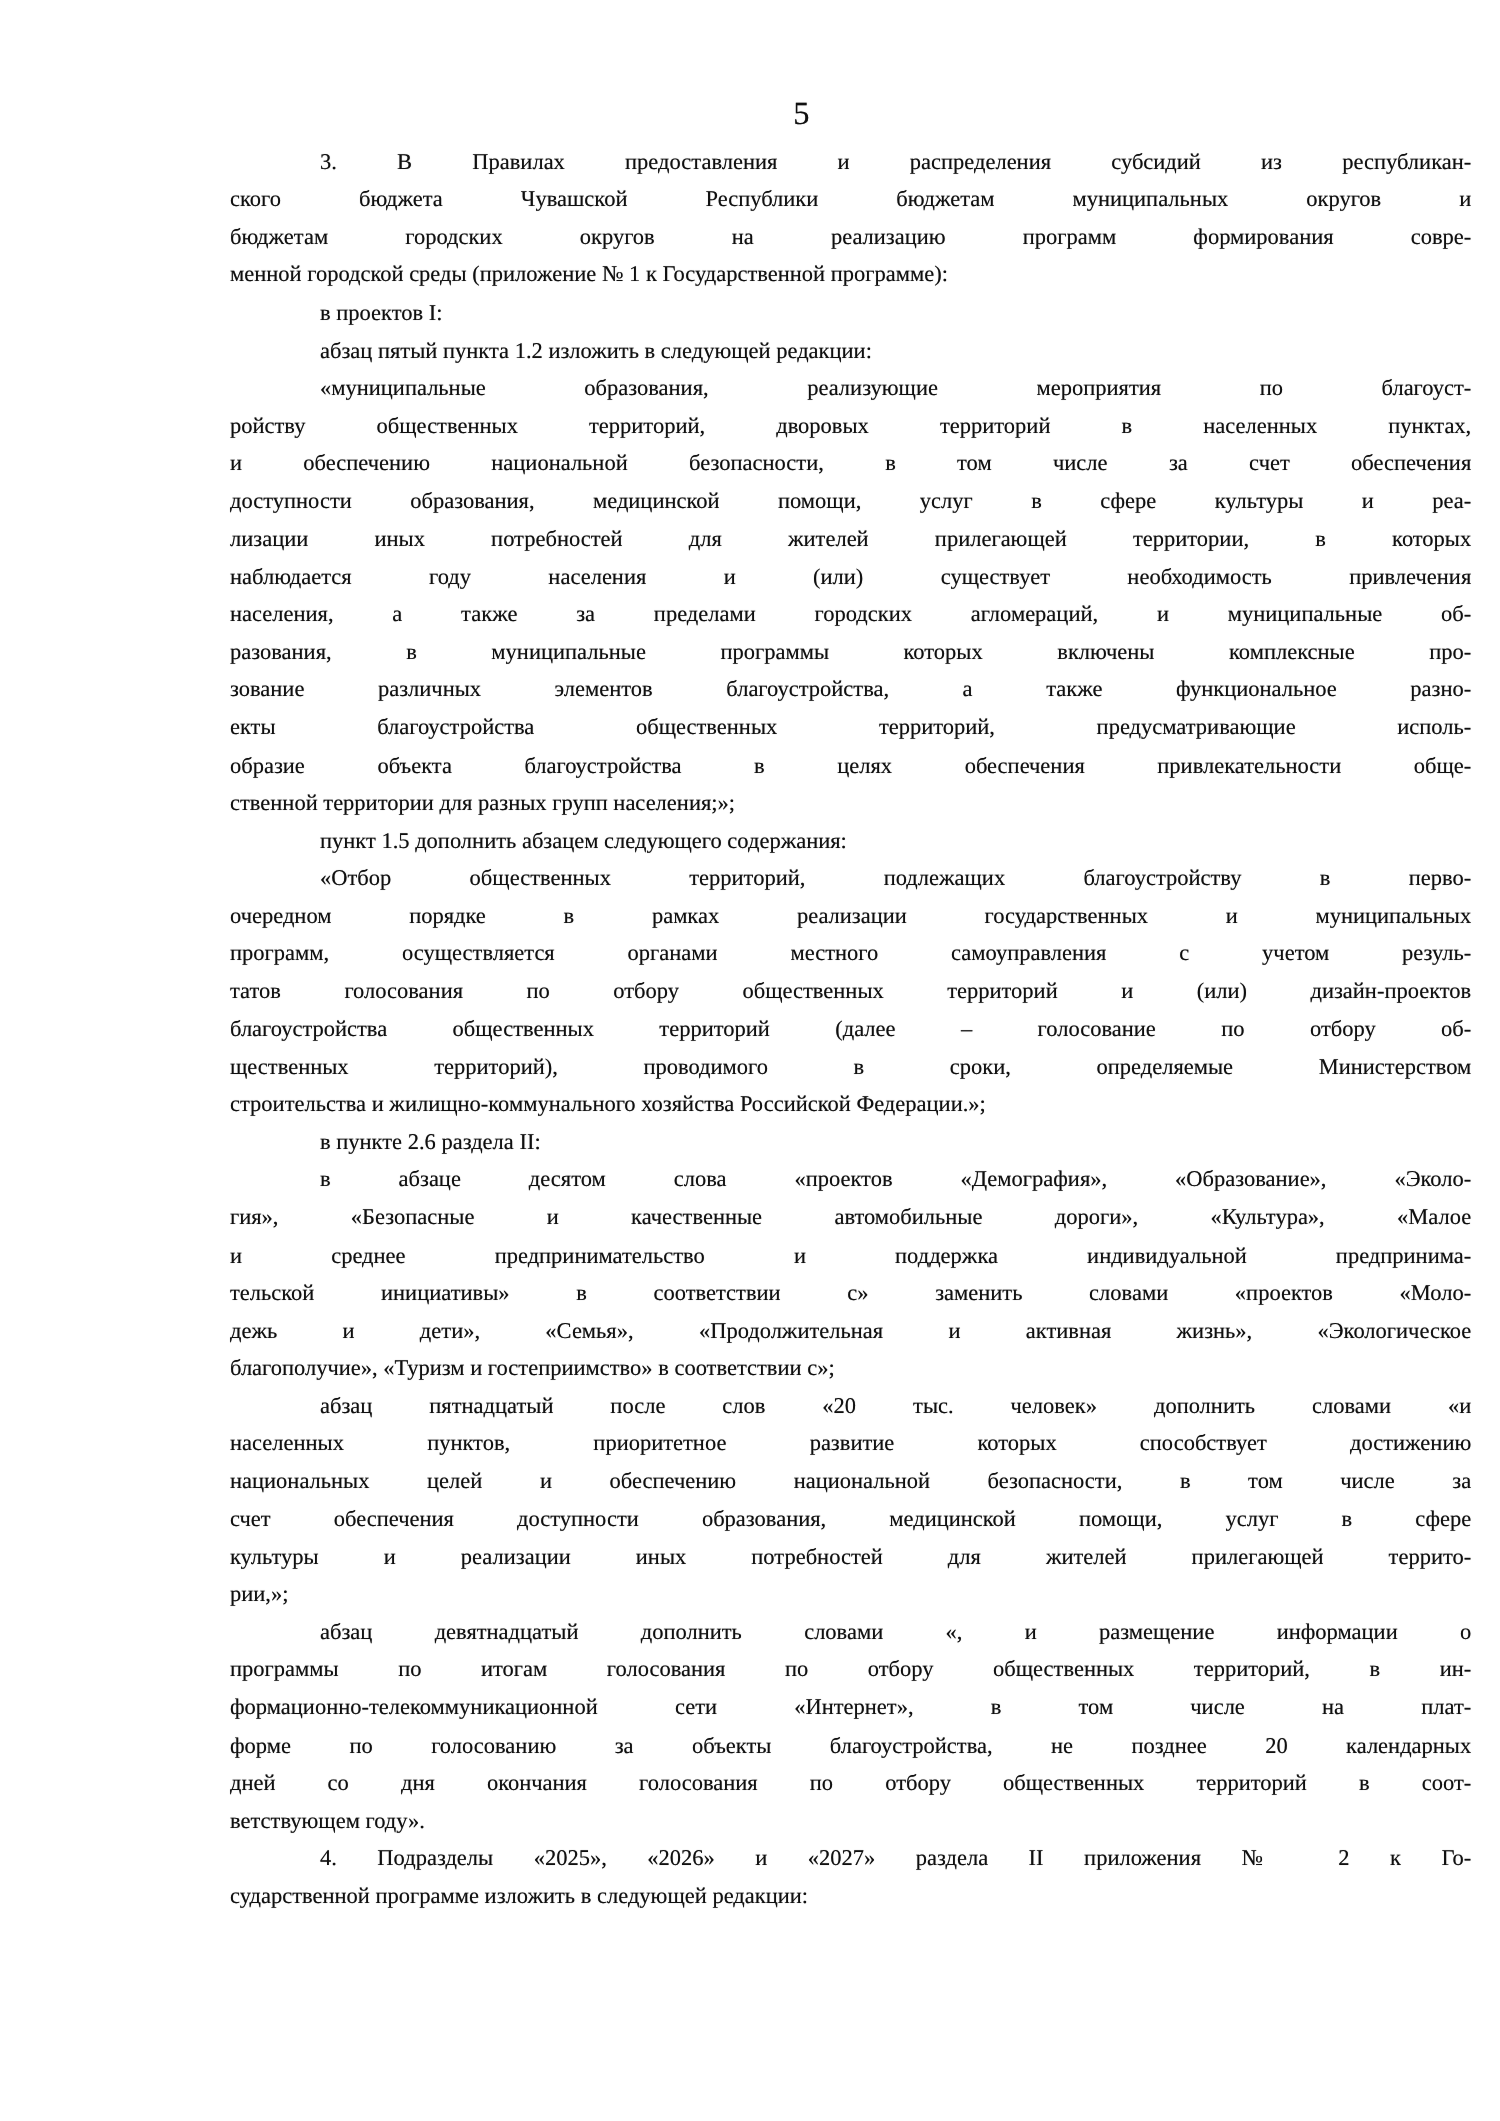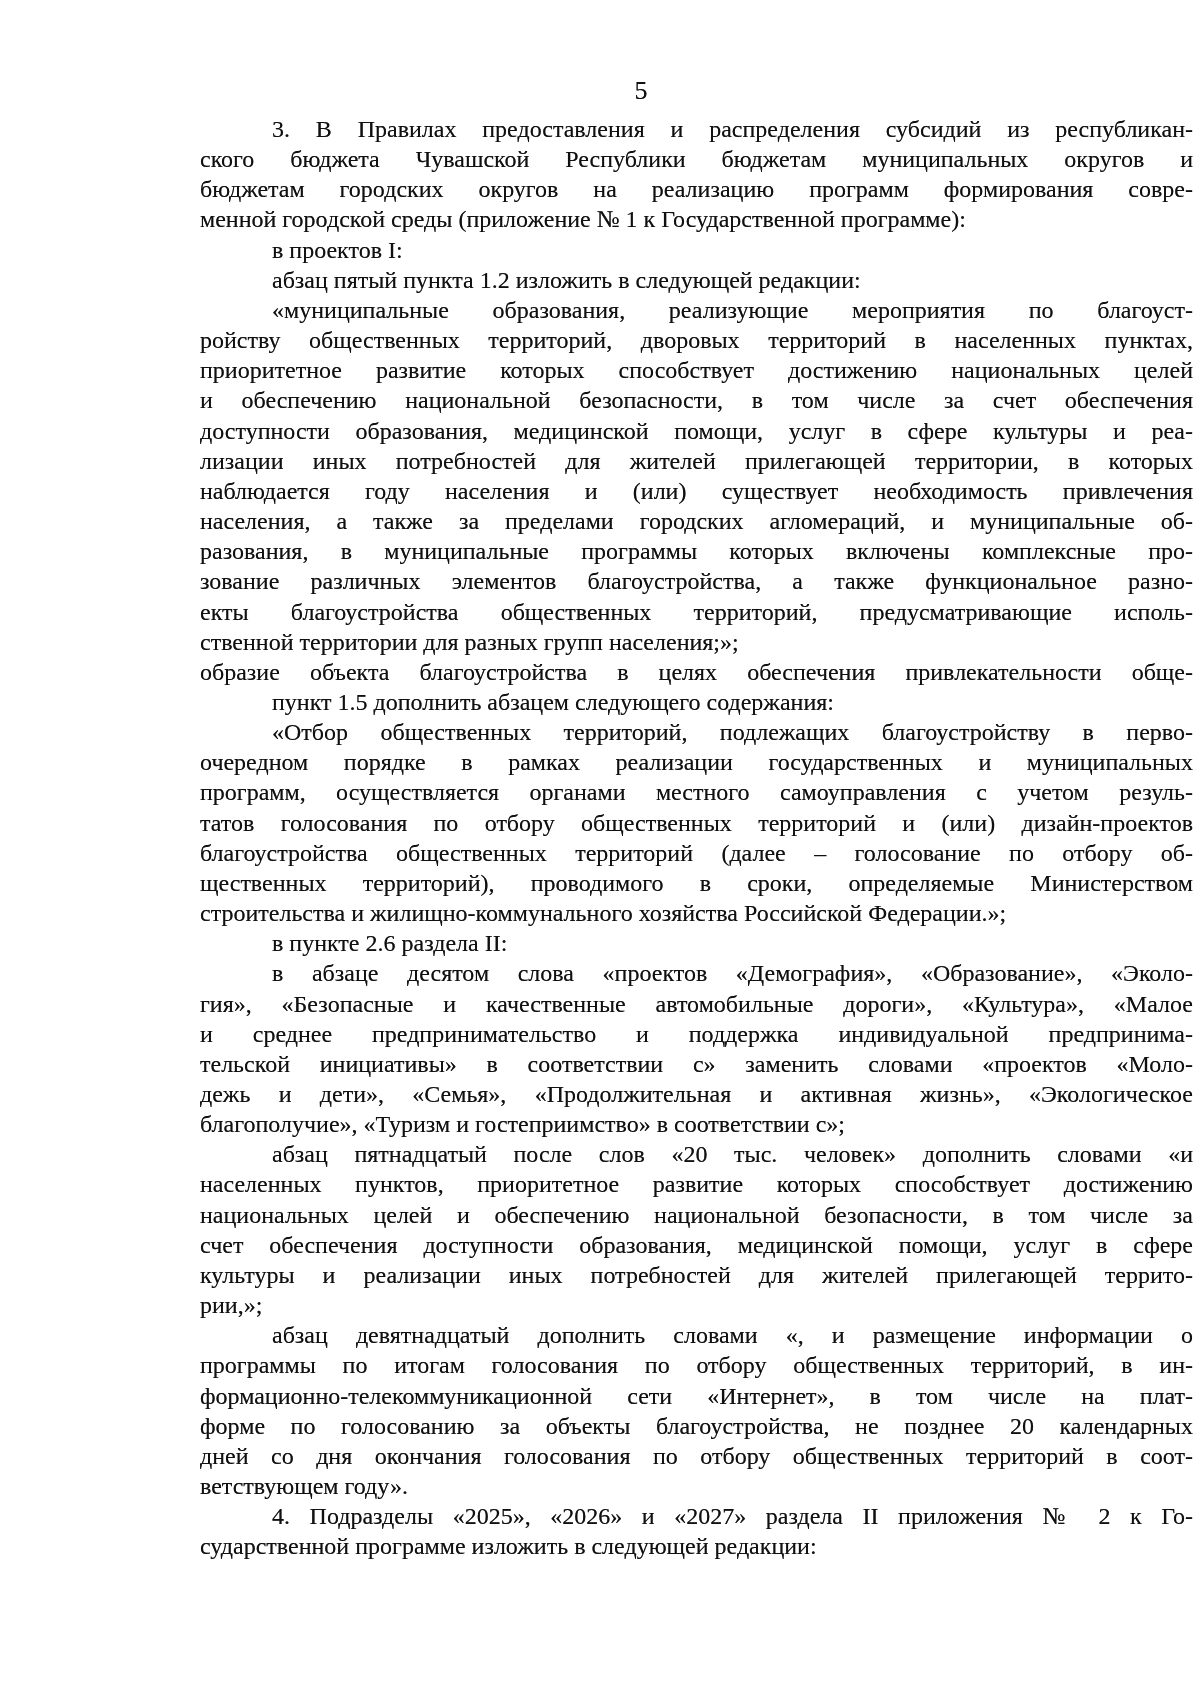--- a/index.html
+++ b/index.html
@@ -24,23 +24,23 @@
     width: 160px;
     text-align: center;
     font-size: 26px;
     line-height: 30px;
     color: #101010;
     text-shadow: 0 0 0.6px rgba(0,0,0,0.55);
   }
   .document-body {
     position: absolute;
     top: 114px;
-    left: 200px;
+    left: 184px;
     width: 993px;
-    font-size: 24px;
+    font-size: 18px;
     line-height: 30.15px;
     color: #101010;
     text-shadow: 0 0 0.6px rgba(0,0,0,0.55);
   }
   .paragraph { margin: 0; }
   .line {
     text-align: justify;
     text-align-last: justify;
     white-space: normal;
   }
@@ -66,31 +66,30 @@
       </div>
       <div class="paragraph">
         <div class="line first last">в проектов I:</div>
       </div>
       <div class="paragraph">
         <div class="line first last">абзац пятый пункта 1.2 изложить в следующей редакции:</div>
       </div>
       <div class="paragraph">
         <div class="line first">«муниципальные образования, реализующие мероприятия по благоуст-</div>
         <div class="line">ройству общественных территорий, дворовых территорий в населенных пунктах,</div>
-        <div class="line">приоритетное развитие которых способствует достижению национальных целей</div>
         <div class="line">и обеспечению национальной безопасности, в том числе за счет обеспечения</div>
         <div class="line">доступности образования, медицинской помощи, услуг в сфере культуры и реа-</div>
         <div class="line">лизации иных потребностей для жителей прилегающей территории, в которых</div>
         <div class="line">наблюдается году населения и (или) существует необходимость привлечения</div>
         <div class="line">населения, а также за пределами городских агломераций, и муниципальные об-</div>
         <div class="line">разования, в муниципальные программы которых включены комплексные про-</div>
         <div class="line">зование различных элементов благоустройства, а также функциональное разно-</div>
         <div class="line">екты благоустройства общественных территорий, предусматривающие исполь-</div>
+        <div class="line">образие объекта благоустройства в целях обеспечения привлекательности обще-</div>
         <div class="line last">ственной территории для разных групп населения;»;</div>
-        <div class="line">образие объекта благоустройства в целях обеспечения привлекательности обще-</div>
       </div>
       <div class="paragraph">
         <div class="line first last">пункт 1.5 дополнить абзацем следующего содержания:</div>
       </div>
       <div class="paragraph">
         <div class="line first">«Отбор общественных территорий, подлежащих благоустройству в перво-</div>
         <div class="line">очередном порядке в рамках реализации государственных и муниципальных</div>
         <div class="line">программ, осуществляется органами местного самоуправления с учетом резуль-</div>
         <div class="line">татов голосования по отбору общественных территорий и (или) дизайн-проектов</div>
         <div class="line">благоустройства общественных территорий (далее – голосование по отбору об-</div>

